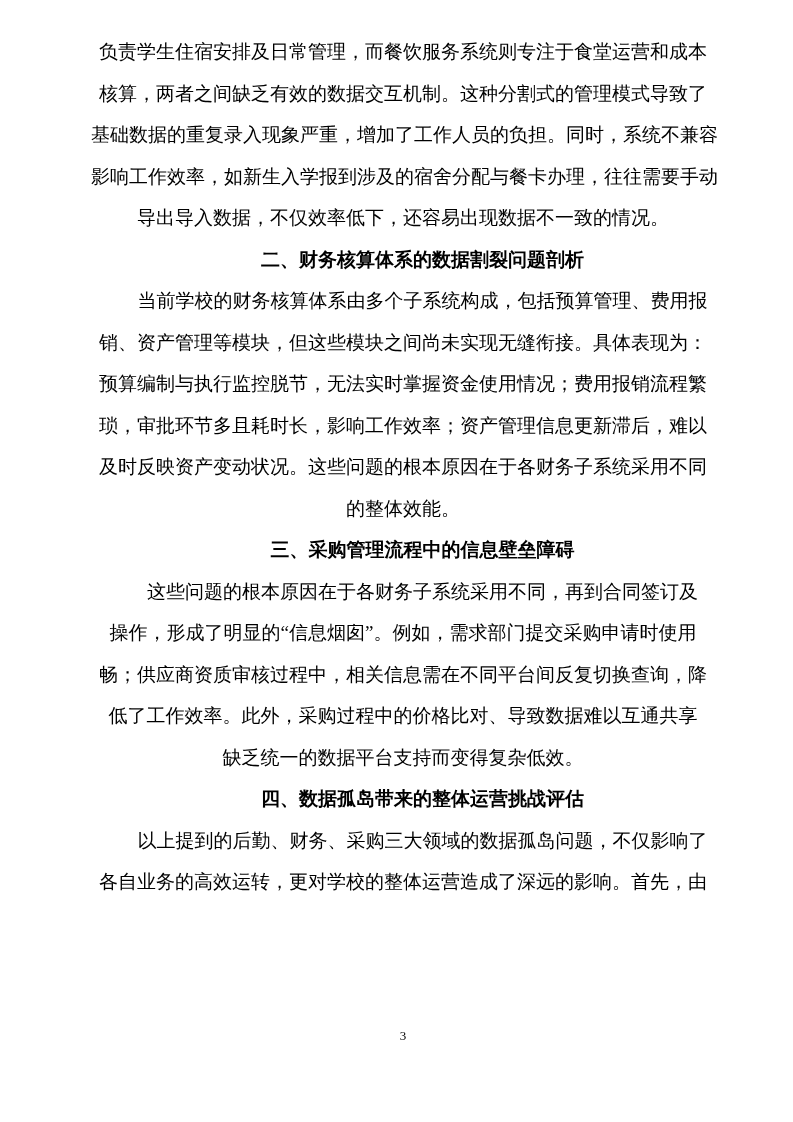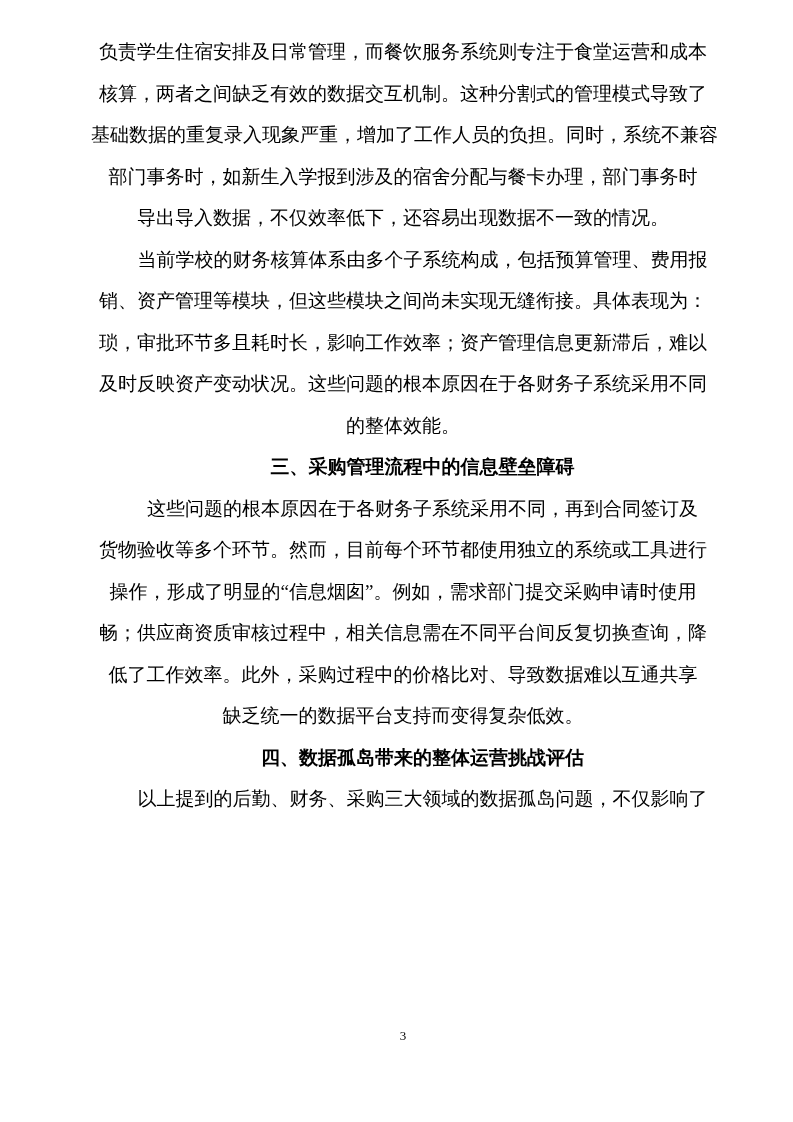--- a/index.html
+++ b/index.html
@@ -48,42 +48,46 @@
 </style>
 </head>
 <body>
 
 <div class="page">
   <div class="content">
       <div class="block paragraph">
         <div class="line">负责学生住宿安排及日常管理，而餐饮服务系统则专注于食堂运营和成本</div>
         <div class="line">核算，两者之间缺乏有效的数据交互机制。这种分割式的管理模式导致了</div>
         <div class="line">基础数据的重复录入现象严重，增加了工作人员的负担。同时，系统不兼容</div>
-        <div class="line">部门事务时，如新生入学报到涉及的宿舍分配与餐卡办理，部门事务时</div>
+        <div class="line">影响工作效率，如新生入学报到涉及的宿舍分配与餐卡办理，往往需要手动</div>
         <div class="line">导出导入数据，不仅效率低下，还容易出现数据不一致的情况。</div>
+      </div>
+      <div class="block heading">
+        <div class="line indent">二、财务核算体系的数据割裂问题剖析</div>
       </div>
       <div class="block paragraph">
         <div class="line indent">当前学校的财务核算体系由多个子系统构成，包括预算管理、费用报</div>
         <div class="line">销、资产管理等模块，但这些模块之间尚未实现无缝衔接。具体表现为：</div>
+        <div class="line">预算编制与执行监控脱节，无法实时掌握资金使用情况；费用报销流程繁</div>
         <div class="line">琐，审批环节多且耗时长，影响工作效率；资产管理信息更新滞后，难以</div>
         <div class="line">及时反映资产变动状况。这些问题的根本原因在于各财务子系统采用不同</div>
         <div class="line">的整体效能。</div>
       </div>
       <div class="block heading">
         <div class="line indent">三、采购管理流程中的信息壁垒障碍</div>
       </div>
       <div class="block paragraph">
         <div class="line indent">这些问题的根本原因在于各财务子系统采用不同，再到合同签订及</div>
-        <div class="line">货物验收等多个环节。然而，目前每个环节都使用独立的系统或工具进行</div>
         <div class="line">操作，形成了明显的“信息烟囱”。例如，需求部门提交采购申请时使用</div>
         <div class="line">畅；供应商资质审核过程中，相关信息需在不同平台间反复切换查询，降</div>
         <div class="line">低了工作效率。此外，采购过程中的价格比对、导致数据难以互通共享</div>
         <div class="line">缺乏统一的数据平台支持而变得复杂低效。</div>
       </div>
       <div class="block heading">
         <div class="line indent">四、数据孤岛带来的整体运营挑战评估</div>
       </div>
       <div class="block paragraph">
         <div class="line indent">以上提到的后勤、财务、采购三大领域的数据孤岛问题，不仅影响了</div>
+        <div class="line">各自业务的高效运转，更对学校的整体运营造成了深远的影响。首先，由</div>
       </div>
     </div>
   <div class="footer">3</div>
 </div>
 
 </body></html>

